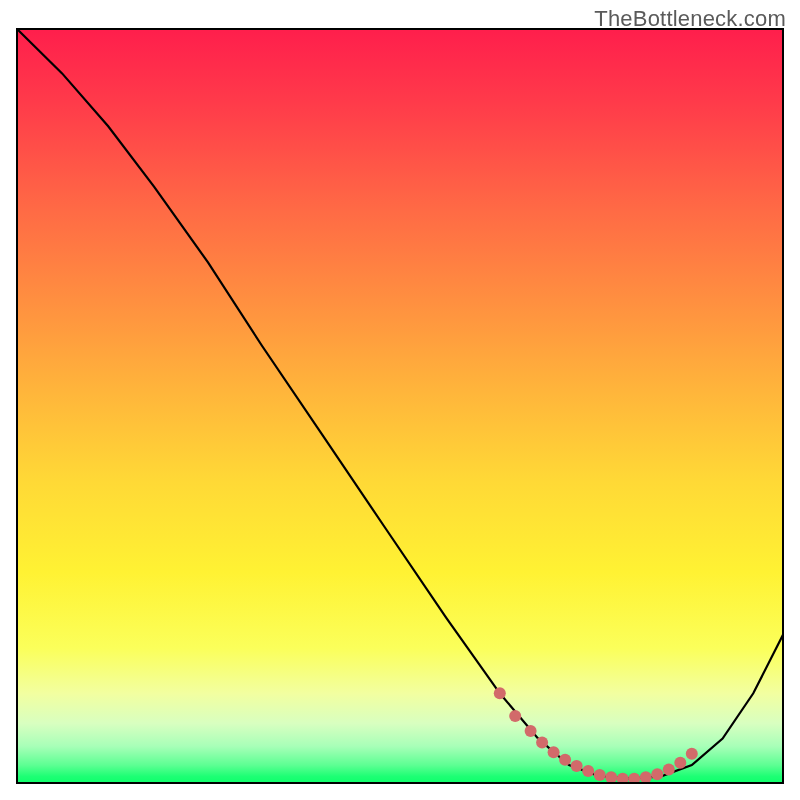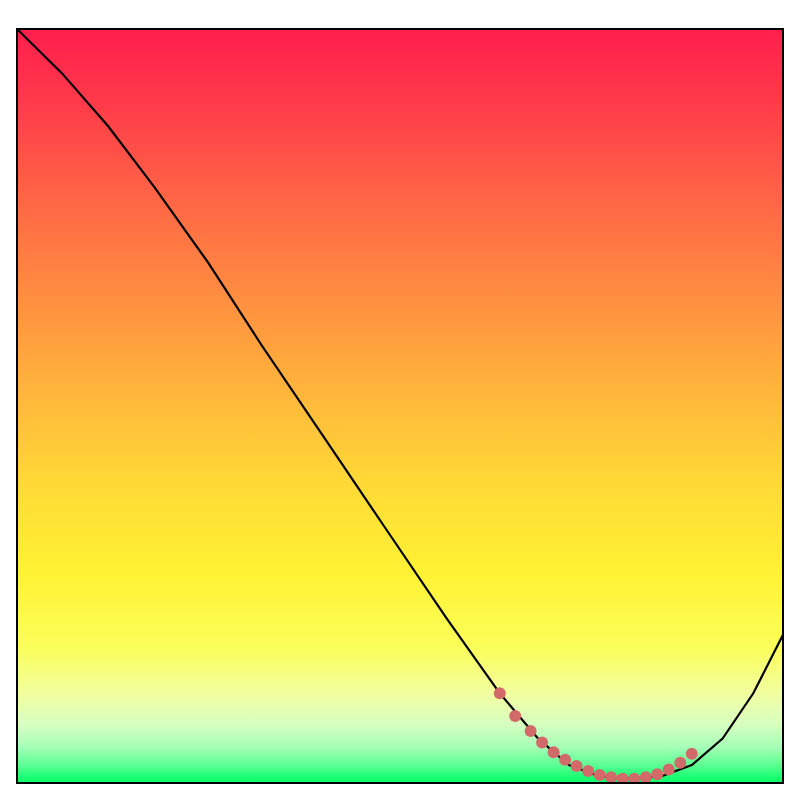--- a/index.html
+++ b/index.html
@@ -68,20 +68,21 @@
     width: 768px;
     height: 756px;
     z-index: 3;
   }
 </style>
 </head>
 <body>
 
 <div class="container">
 
+  <div class="watermark">TheBottleneck.com</div>
 
   <div class="plot-area"></div>
 
   <svg class="curve" viewBox="0 0 768 756" preserveAspectRatio="none">
     <path id="curve-path" fill="none" stroke="#000" stroke-width="2.2" d="M0.0 0.0 L46.1 45.4 L92.2 98.3 L138.2 158.8 L192.0 234.4 L245.8 317.5 L307.2 408.2 L368.6 499.0 L430.1 589.7 L483.8 665.3 L522.2 710.6 L553.0 737.1 L583.7 748.4 L614.4 750.7 L645.1 748.4 L675.8 737.1 L706.6 710.6 L737.3 665.3 L768.0 604.8"></path>
     <g id="marker-group">
         <circle cx="483.8" cy="665.3" r="6" fill="#d26a6a"></circle>
         <circle cx="499.2" cy="688.0" r="6" fill="#d26a6a"></circle>
         <circle cx="514.6" cy="703.1" r="6" fill="#d26a6a"></circle>
         <circle cx="526.1" cy="714.4" r="6" fill="#d26a6a"></circle>

